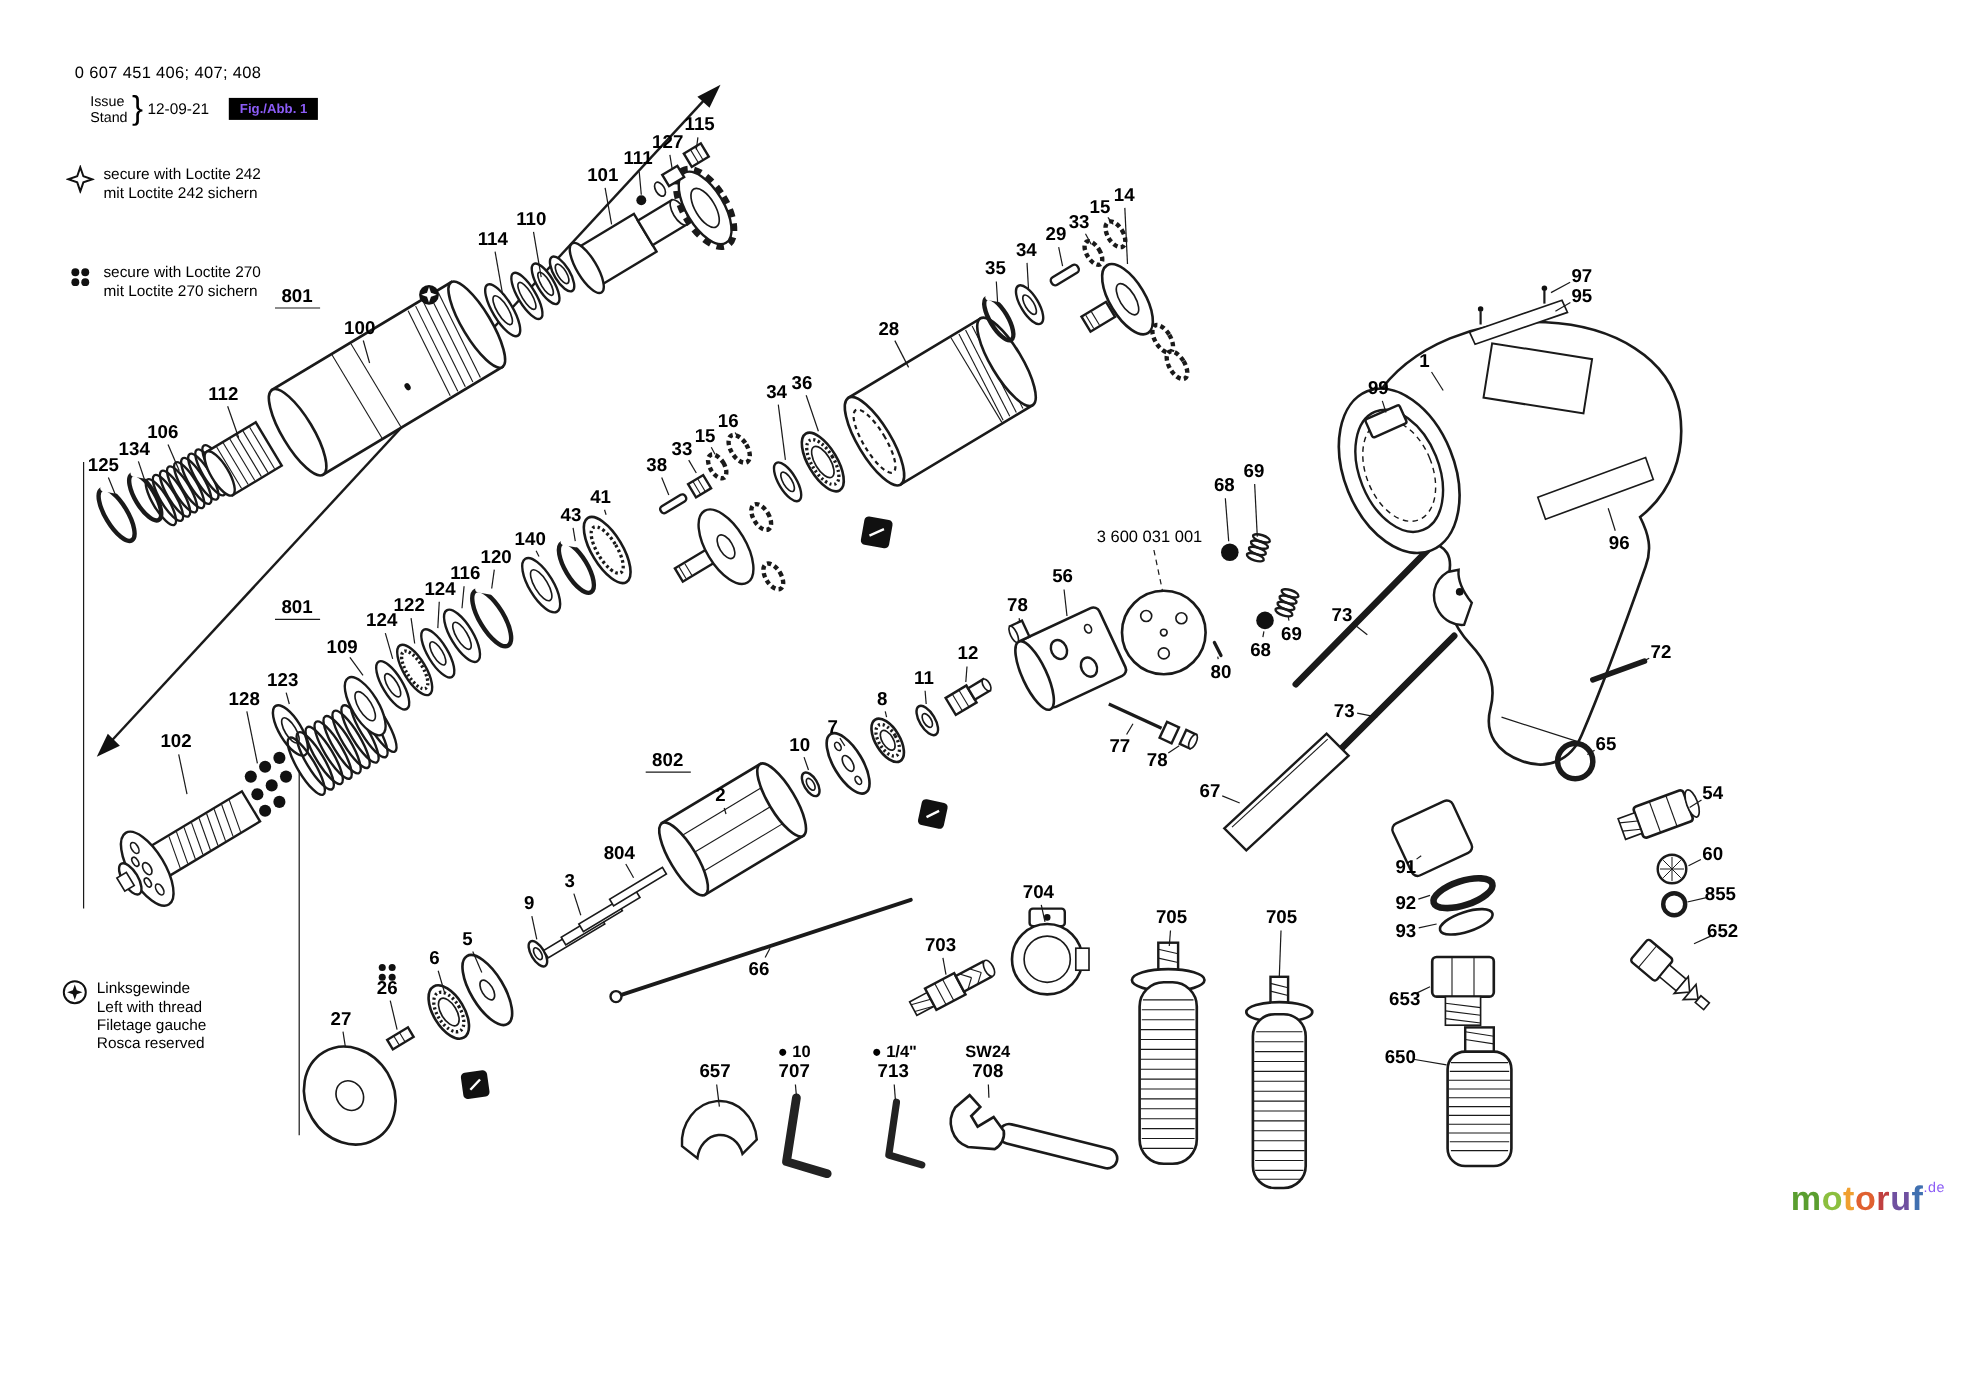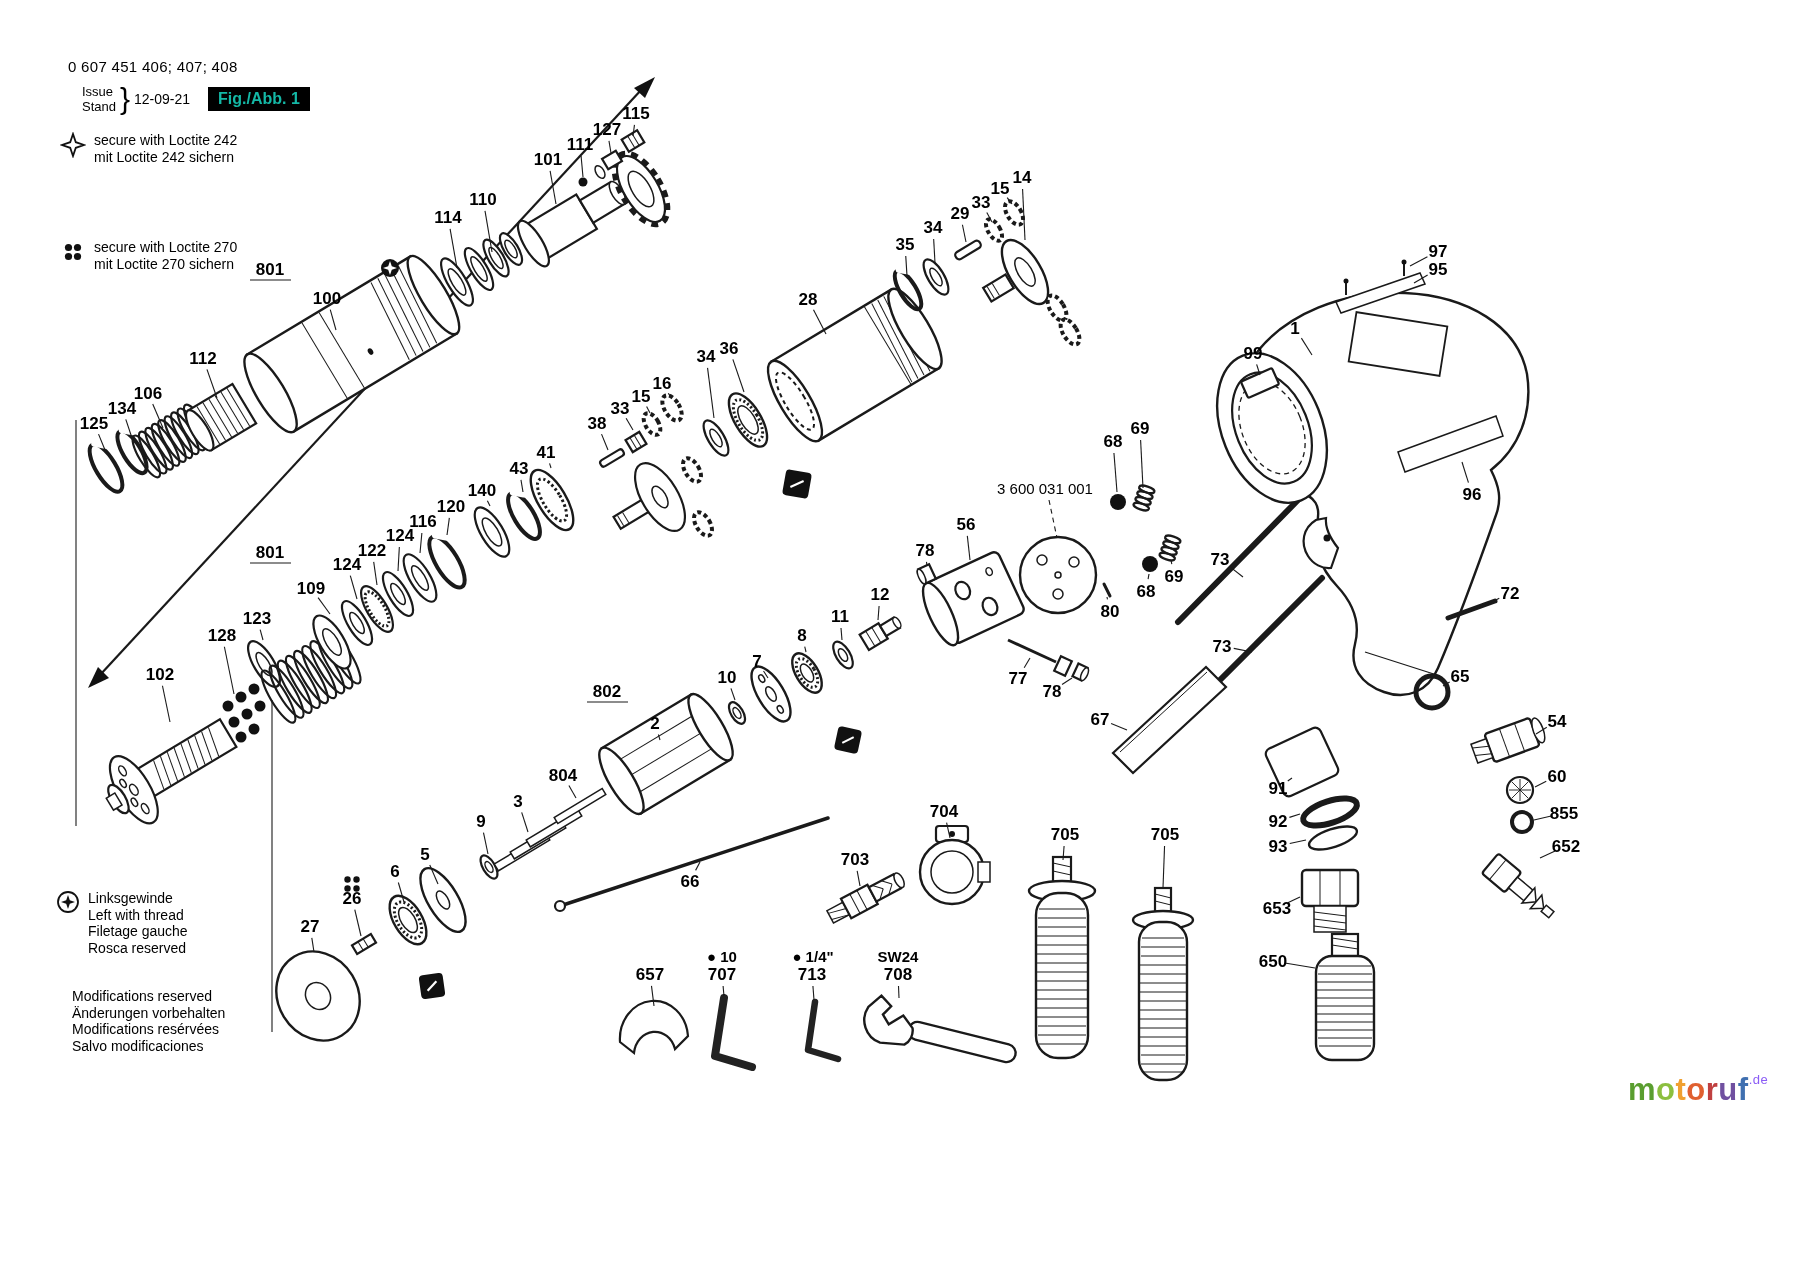--- a/index.html
+++ b/index.html
@@ -3,21 +3,21 @@
 <meta charset="utf-8">
 <style>
   html,body{margin:0;padding:0;background:#fff;}
   #page{position:relative;width:1800px;height:1271px;background:#fff;overflow:hidden;
         font-family:"Liberation Sans",sans-serif;color:#000;}
   .abs{position:absolute;}
   .pn{font-size:15px;letter-spacing:.3px;}
   .small{font-size:13px;line-height:15px;margin-left:14px;}
   .brace{font-size:30px;font-weight:300;line-height:30px;}
   .date{font-size:14px;}
-  .figbox{background:#000;color:#14b8a6;font-size:16px;font-weight:700;padding:3px 10px;}
+  .figbox{background:#000;color:#8b5cf6;font-size:12px;font-weight:700;padding:3px 10px;}
   .legrow{display:flex;align-items:flex-start;gap:8px;}
   .legtext{font-size:14px;line-height:17px;}
   .fnote{font-size:14px;line-height:16.5px;}
   .wm{font-size:31px;font-weight:700;letter-spacing:.5px;}
   .wm .de{font-size:13px;font-weight:400;color:#8b5cf6;vertical-align:top;}
   svg{position:absolute;left:0;top:0;}
   
   .f{fill:#fff;stroke:#1a1a1a;stroke-width:2.2;}
   .f24{fill:#fff;stroke:#1a1a1a;stroke-width:2.4;}
   .f15{fill:#fff;stroke:#1a1a1a;stroke-width:1.5;}
@@ -812,21 +812,21 @@
   <div class="abs" style="left:68px;top:84px;display:flex;align-items:center;gap:4px;">
     <div class="small">
       <div>Issue</div>
       <div>Stand</div>
     </div>
     <div class="brace">}</div>
     <div class="date">12-09-21</div>
     <div class="figbox" style="margin-left:14px;">Fig./Abb. 1</div>
   </div>
 
-  <div class="abs legrow" style="left:60px;top:132px;">
+  <div class="abs legrow" style="left:60px;top:150px;">
     <svg width="26" height="26" viewBox="-13 -13 26 26" style="position:static;flex:none;">
       <path d="M0,-11 L2.8,-2.8 L11,0 L2.8,2.8 L0,11 L-2.8,2.8 L-11,0 L-2.8,-2.8 Z" fill="#fff" stroke="#111" stroke-width="1.8"></path>
     </svg>
     <div class="legtext">
       <div>secure with Loctite 242</div>
       <div>mit Loctite 242 sichern</div>
     </div>
   </div>
   <div class="abs legrow" style="left:60px;top:192px;margin-top:47px;">
     <svg width="26" height="26" viewBox="-13 -13 26 26" style="position:static;flex:none;">
@@ -846,24 +846,18 @@
       <circle r="10" fill="#fff" stroke="#111" stroke-width="1.8"></circle>
       <path d="M0,-7 L1.8,-1.8 L7,0 L1.8,1.8 L0,7 L-1.8,1.8 L-7,0 L-1.8,-1.8 Z" fill="#111"></path>
     </svg>
     <div class="fnote">
       <div>Linksgewinde</div>
       <div>Left with thread</div>
       <div>Filetage gauche</div>
       <div>Rosca reserved</div>
     </div>
   </div>
-  <div class="abs fnote" style="left:72px;top:988px;">
-    <div>Modifications reserved</div>
-    <div>Änderungen vorbehalten</div>
-    <div>Modifications resérvées</div>
-    <div>Salvo modificaciones</div>
-  </div>
 
   <div class="abs wm" style="left:1628px;top:1072px;">
     <span id="wm-letters"><span style="color: rgb(90, 158, 47);">m</span><span style="color: rgb(140, 191, 63);">o</span><span style="color: rgb(240, 160, 48);">t</span><span style="color: rgb(224, 96, 48);">o</span><span style="color: rgb(192, 64, 64);">r</span><span style="color: rgb(112, 80, 160);">u</span><span style="color: rgb(64, 112, 176);">f</span></span><span class="de">.de</span>
   </div>
 
 </div>
 
 </body></html>

